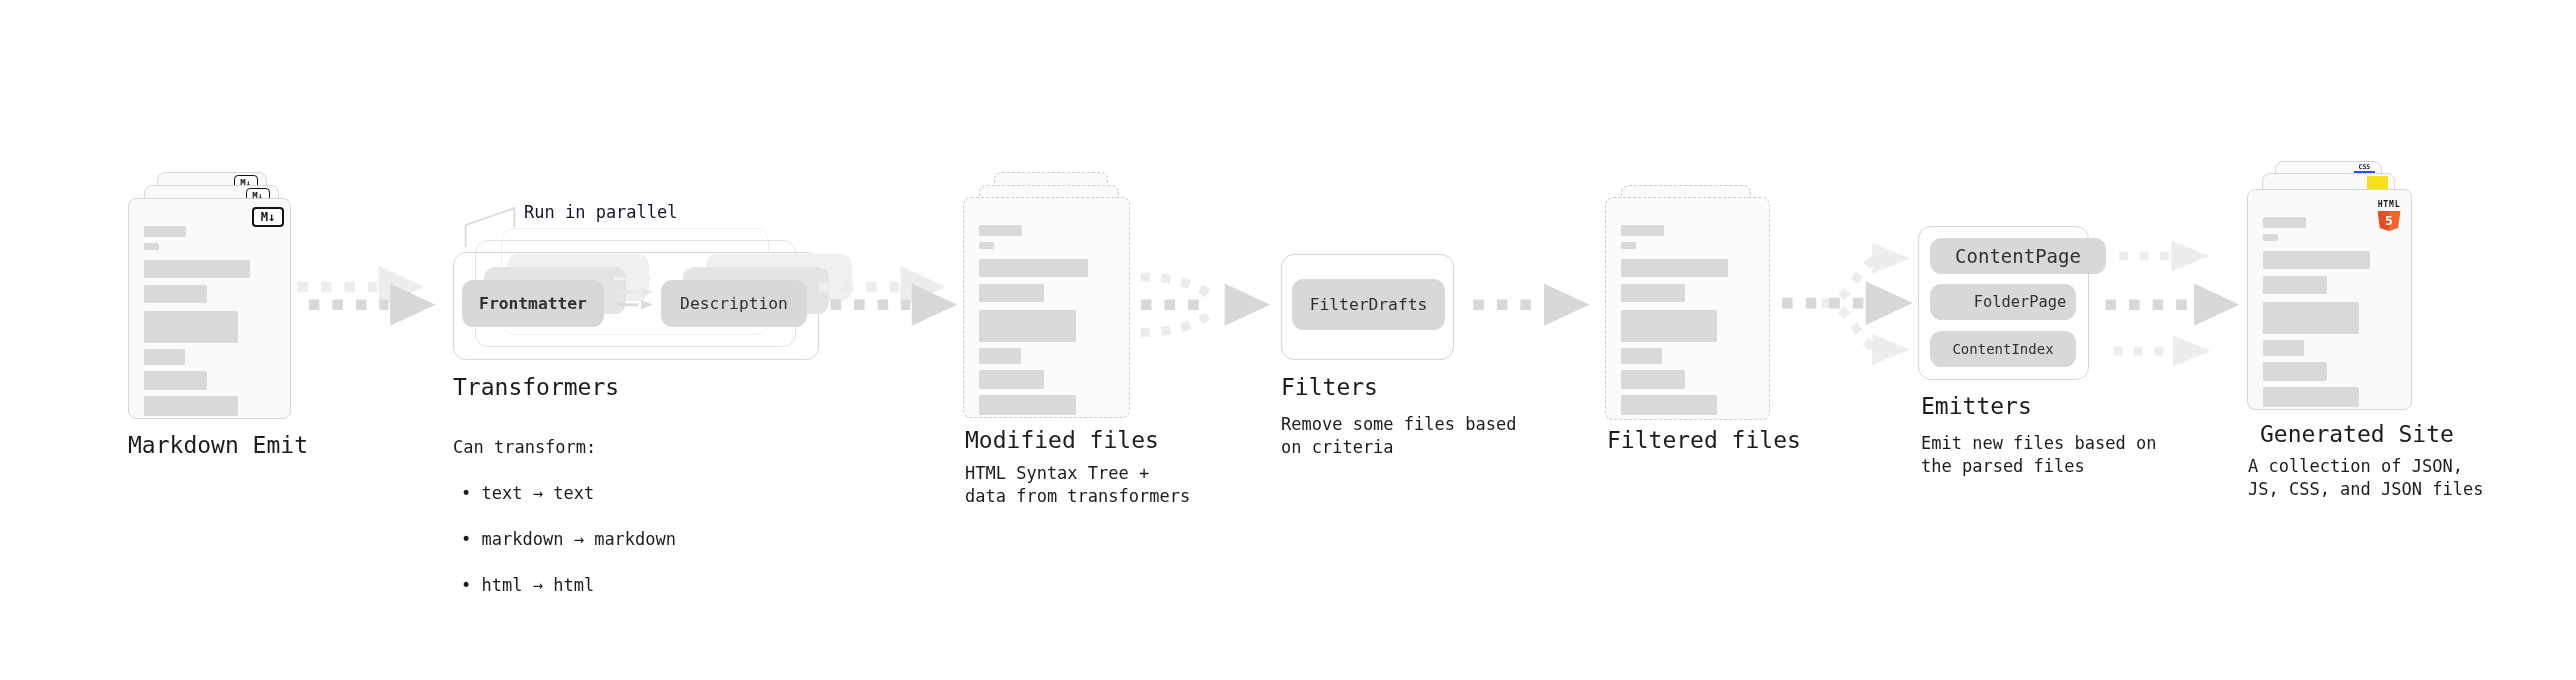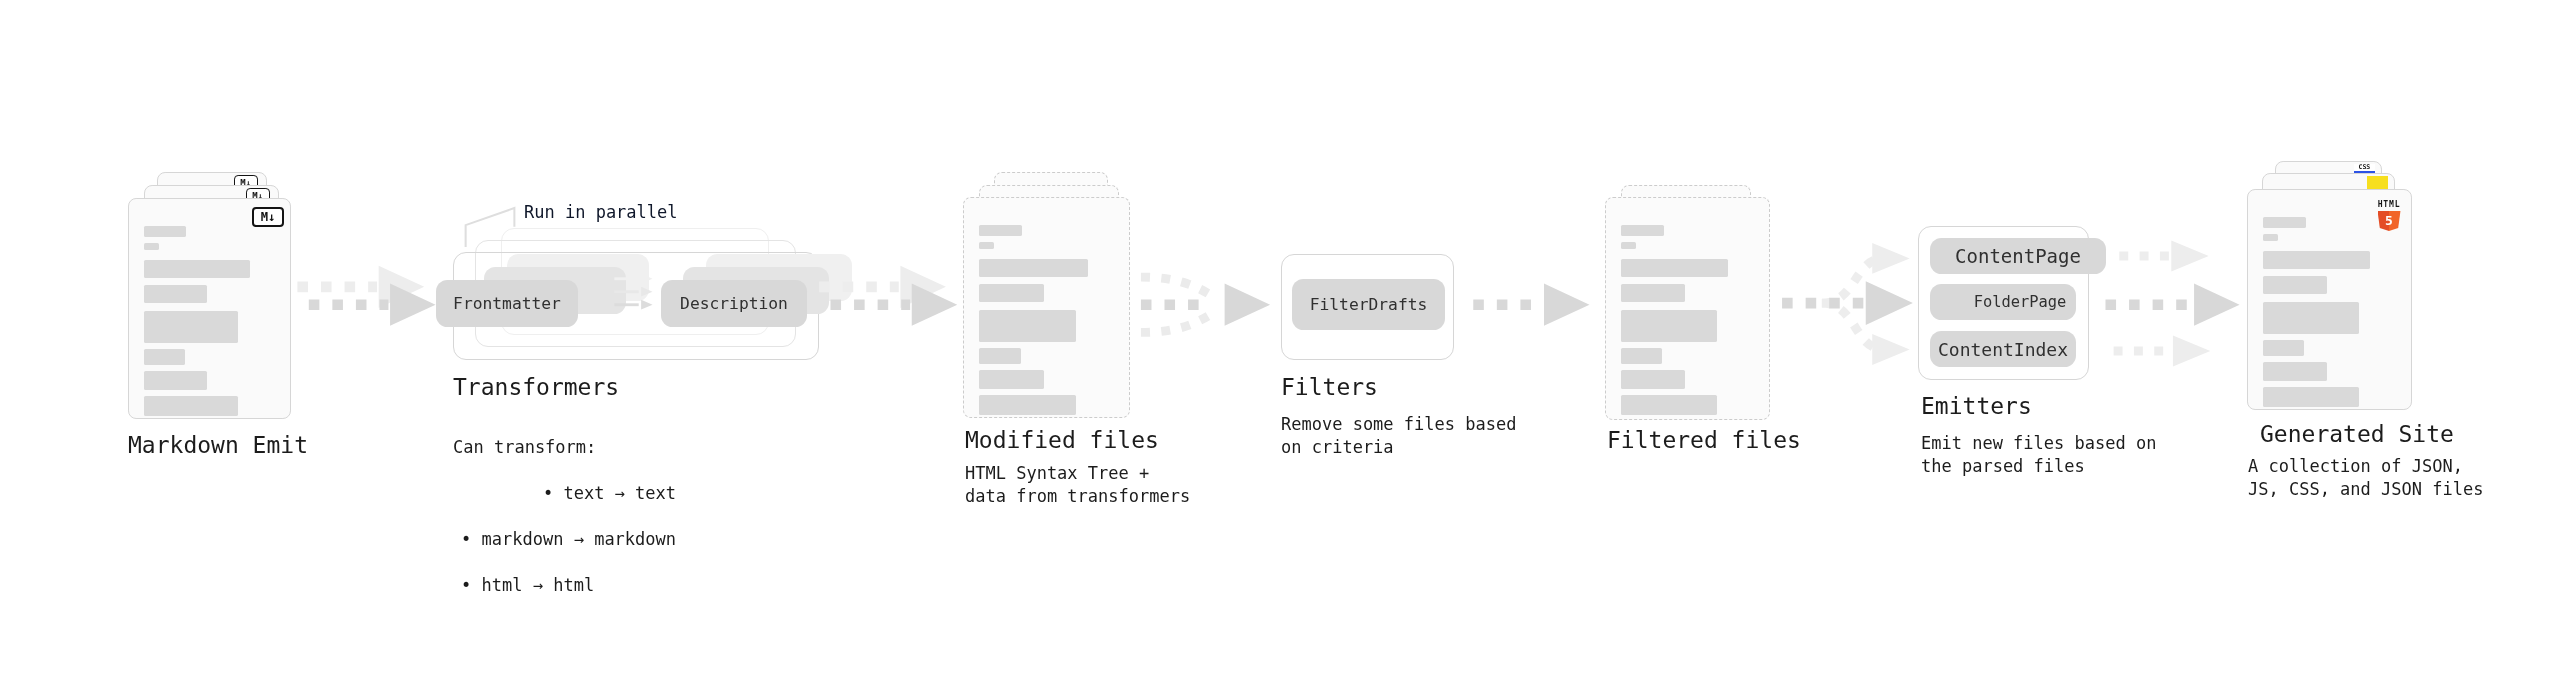--- a/index.html
+++ b/index.html
@@ -105,27 +105,27 @@
   <div>
     <div class="parallel-note">Run in parallel</div>
     <div class="card ghost2" style="left:501px;top:228px;width:268px;height:107px;"></div>
     <div class="card ghost1" style="left:475px;top:240px;width:321px;height:107px;"></div>
     <div class="card" style="left:453px;top:252px;width:366px;height:108px;"></div>
 
     <div class="pill ghost2" style="left:507px;top:254px;width:142px;height:47px;"></div>
     <div class="pill ghost2" style="left:706px;top:254px;width:146px;height:47px;"></div>
     <div class="pill ghost1" style="left:484px;top:267px;width:142px;height:47px;"></div>
     <div class="pill ghost1" style="left:683px;top:267px;width:146px;height:47px;"></div>
-    <div class="pill" style="left:436px;top:280px;width:142px;height:47px;">Frontmatter</div>
+    <div class="pill" style="left:462px;top:280px;width:142px;height:47px;font-weight:bold;">Frontmatter</div>
     <div class="pill" style="left:661px;top:280px;width:146px;height:47px;">Description</div>
 
     <div class="stage-title" style="left:453px;top:374px;">Transformers</div>
     <div class="stage-desc" style="left:453px;top:413px;">
       <div>Can transform:</div>
-      <div style="padding-left:8.1px;text-align:right;">• text → text</div>
+      <div style="padding-left:8.1px;">• text → text</div>
       <div style="padding-left:8.1px;">• markdown → markdown</div>
       <div style="padding-left:8.1px;">• html → html</div>
     </div>
   </div>
 
   <div>
     <div class="doc dashed" style="left:994px;top:172px;width:114px;height:221px;"></div>
     <div class="doc dashed" style="left:979px;top:185px;width:140px;height:221px;"></div>
     <div class="doc dashed" style="left:963px;top:197px;width:167px;height:221px;">
       <div class="lines">
@@ -166,21 +166,21 @@
           <i></i>
         </div>
     </div>
     <div class="stage-title" style="left:1607px;top:427px;">Filtered files</div>
   </div>
 
   <div>
     <div class="card" style="left:1918px;top:226px;width:171px;height:154px;"></div>
     <div class="pill" style="left:1930px;top:238px;width:176px;height:36px;font-size:19px;">ContentPage</div>
     <div class="pill" style="left:1930px;top:284px;width:146px;height:36px;font-size:15.4px;padding-left:34px;">FolderPage</div>
-    <div class="pill" style="left:1930px;top:331px;width:146px;height:36px;font-size:18px;">ContentIndex</div>
+    <div class="pill" style="left:1930px;top:331px;width:146px;height:36px;font-size:14px;">ContentIndex</div>
     <div class="stage-title" style="left:1921px;top:393px;">Emitters</div>
     <div class="stage-desc" style="left:1921px;top:432px;">Emit new files based on
 the parsed files</div>
   </div>
 
   <div>
     <div class="doc" style="left:2275px;top:161px;width:107px;height:221px;">
       <span class="css-badge">CSS</span>
     </div>
     <div class="doc" style="left:2262px;top:173px;width:133px;height:221px;">

